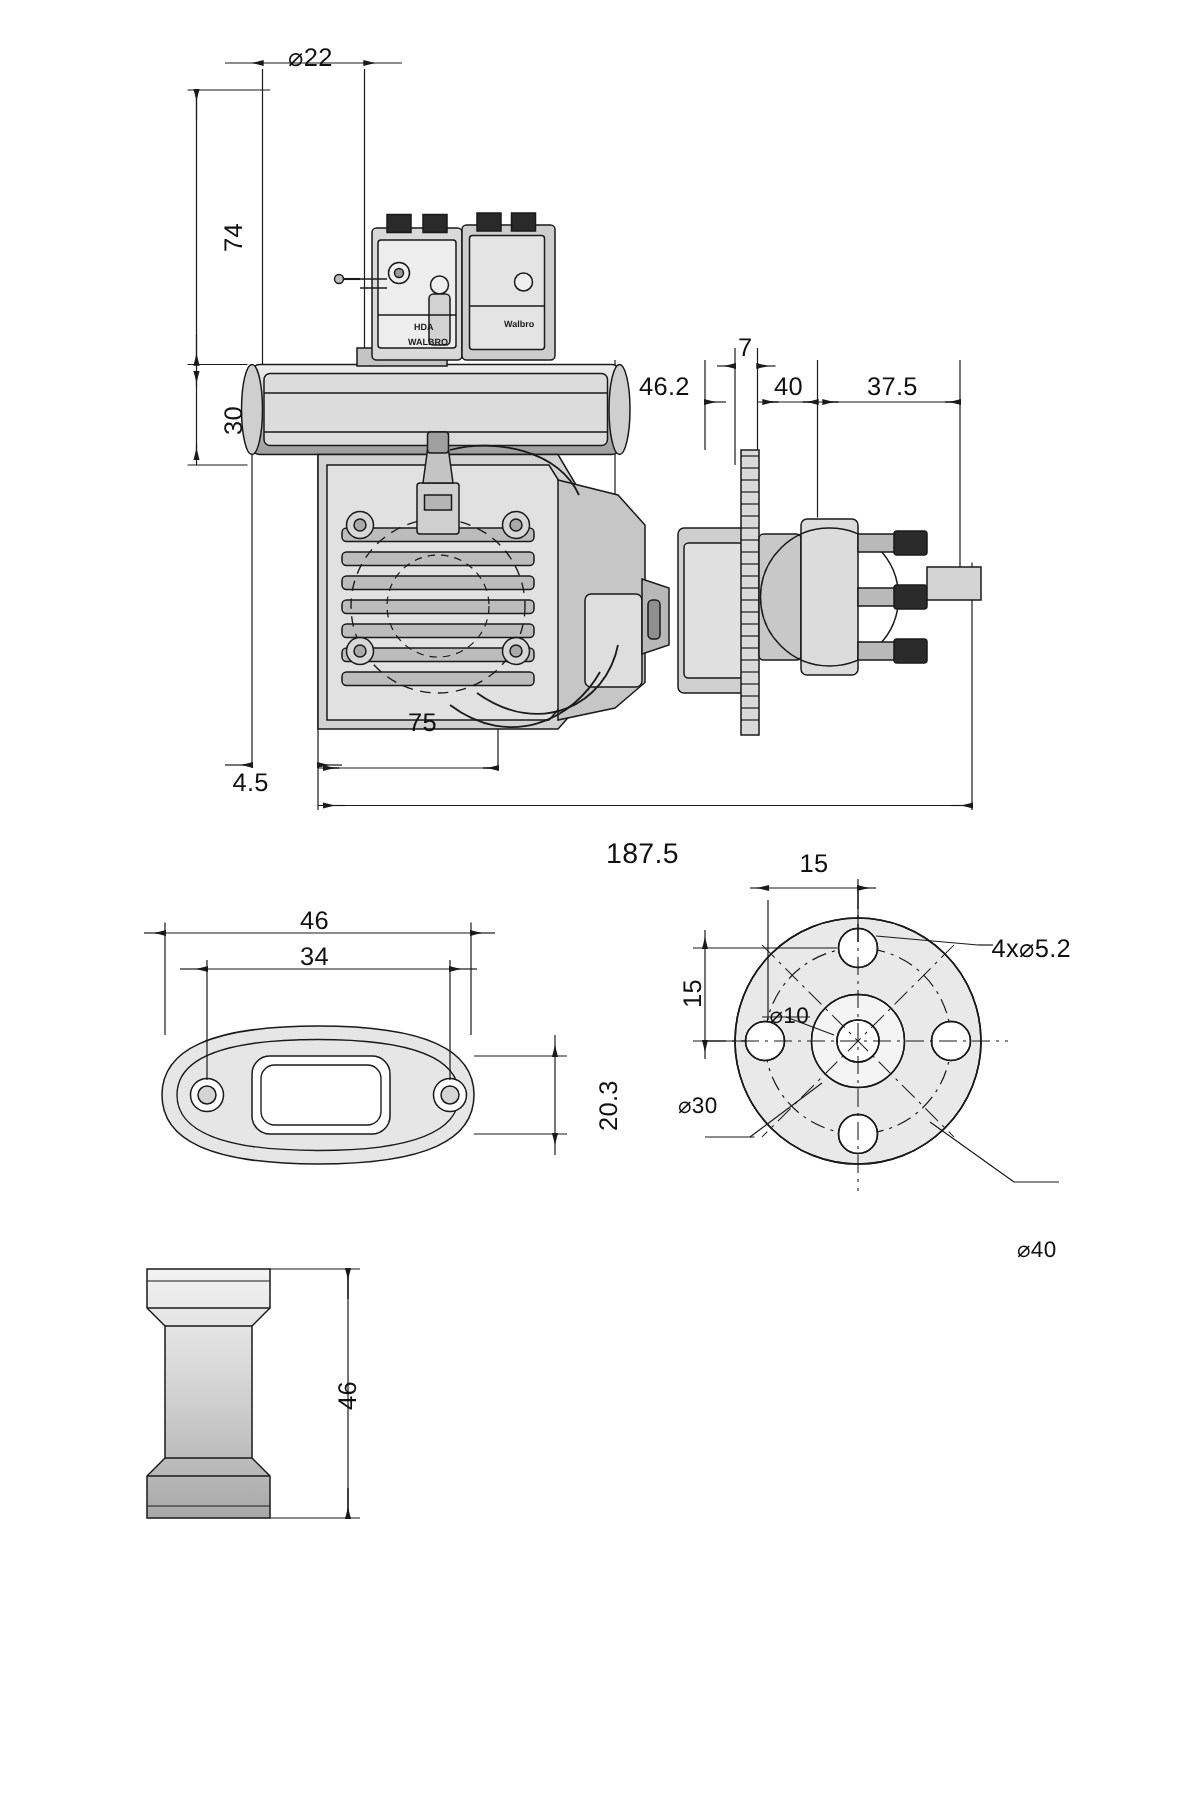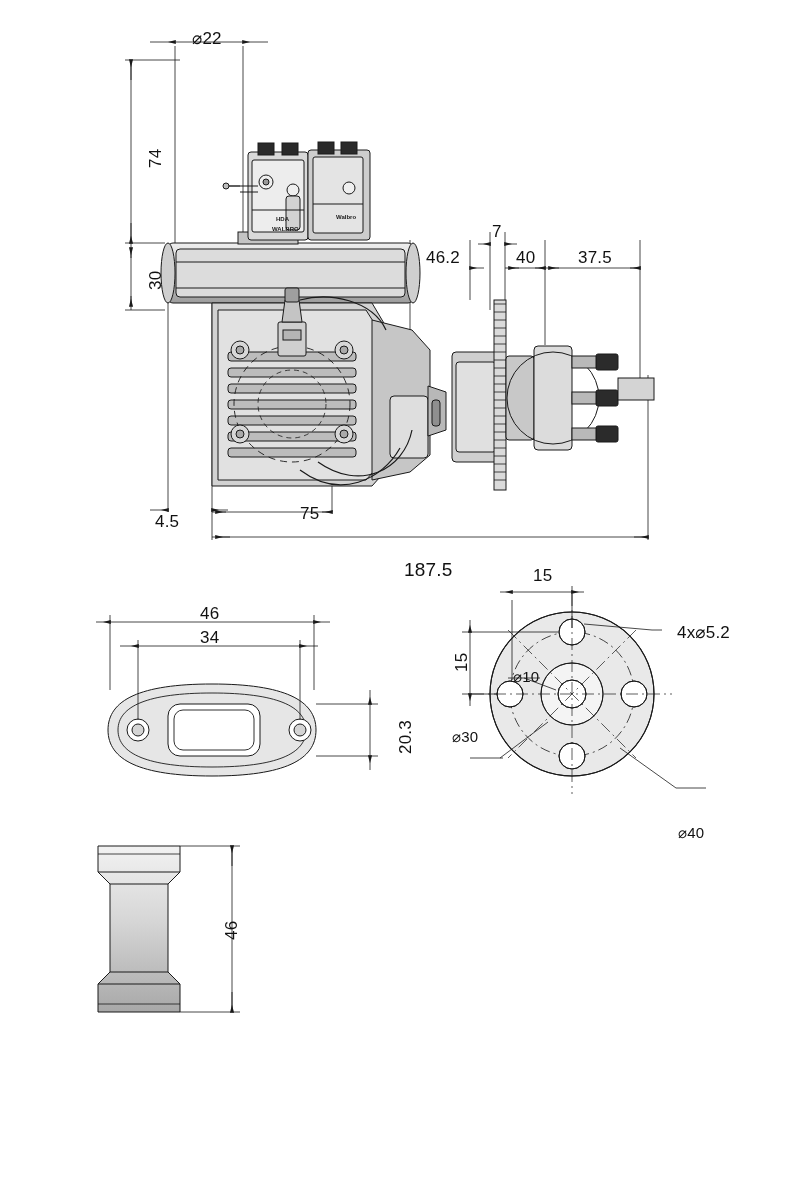--- a/index.html
+++ b/index.html
@@ -368,33 +368,33 @@
   </svg>
 
   <div class="dim-label" style="left:192px; top:28px;">⌀22</div>
   <div class="dim-label vert" style="left:146px; top:168px;">74</div>
   <div class="dim-label vert" style="left:146px; top:290px;">30</div>
   <div class="dim-label" style="left:426px; top:248px;">46.2</div>
   <div class="dim-label" style="left:492px; top:222px;">7</div>
   <div class="dim-label" style="left:516px; top:248px;">40</div>
   <div class="dim-label" style="left:578px; top:248px;text-align:center;">37.5</div>
   <div class="dim-label" style="left:155px; top:512px;">4.5</div>
-  <div class="dim-label" style="left:272px; top:504px;margin-left:28px;">75</div>
+  <div class="dim-label" style="left:272px; top:472px;">75</div>
   <div class="dim-label" style="left:404px; top:518px; font-size:19px;margin-top:41px;">187.5</div>
 
   <div class="brand-text" style="left:272px; top:226px;">WALBRO</div>
   <div class="brand-text" style="left:276px; top:216px;">HDA</div>
   <div class="brand-text" style="left:336px; top:214px;">Walbro</div>
 
   <div class="dim-label" style="left:200px; top:604px;">46</div>
   <div class="dim-label" style="left:200px; top:628px;">34</div>
   <div class="dim-label vert" style="left:396px; top:754px;">20.3</div>
 
   <div class="dim-label" style="left:533px; top:566px;">15</div>
   <div class="dim-label vert" style="left:452px; top:672px;">15</div>
   <div class="dim-label small" style="left:513px; top:668px;">⌀10</div>
   <div class="dim-label small" style="left:452px; top:728px;">⌀30</div>
   <div class="dim-label small" style="left:678px; top:784px;margin-top:40px;">⌀40</div>
-  <div class="dim-label" style="left:661px; top:622px;margin-left:16px;">4x⌀5.2</div>
+  <div class="dim-label" style="left:661px; top:622px;">4x⌀5.2</div>
 
   <div class="dim-label vert" style="left:222px; top:940px;">46</div>
 
 </div>
 
 </body></html>

